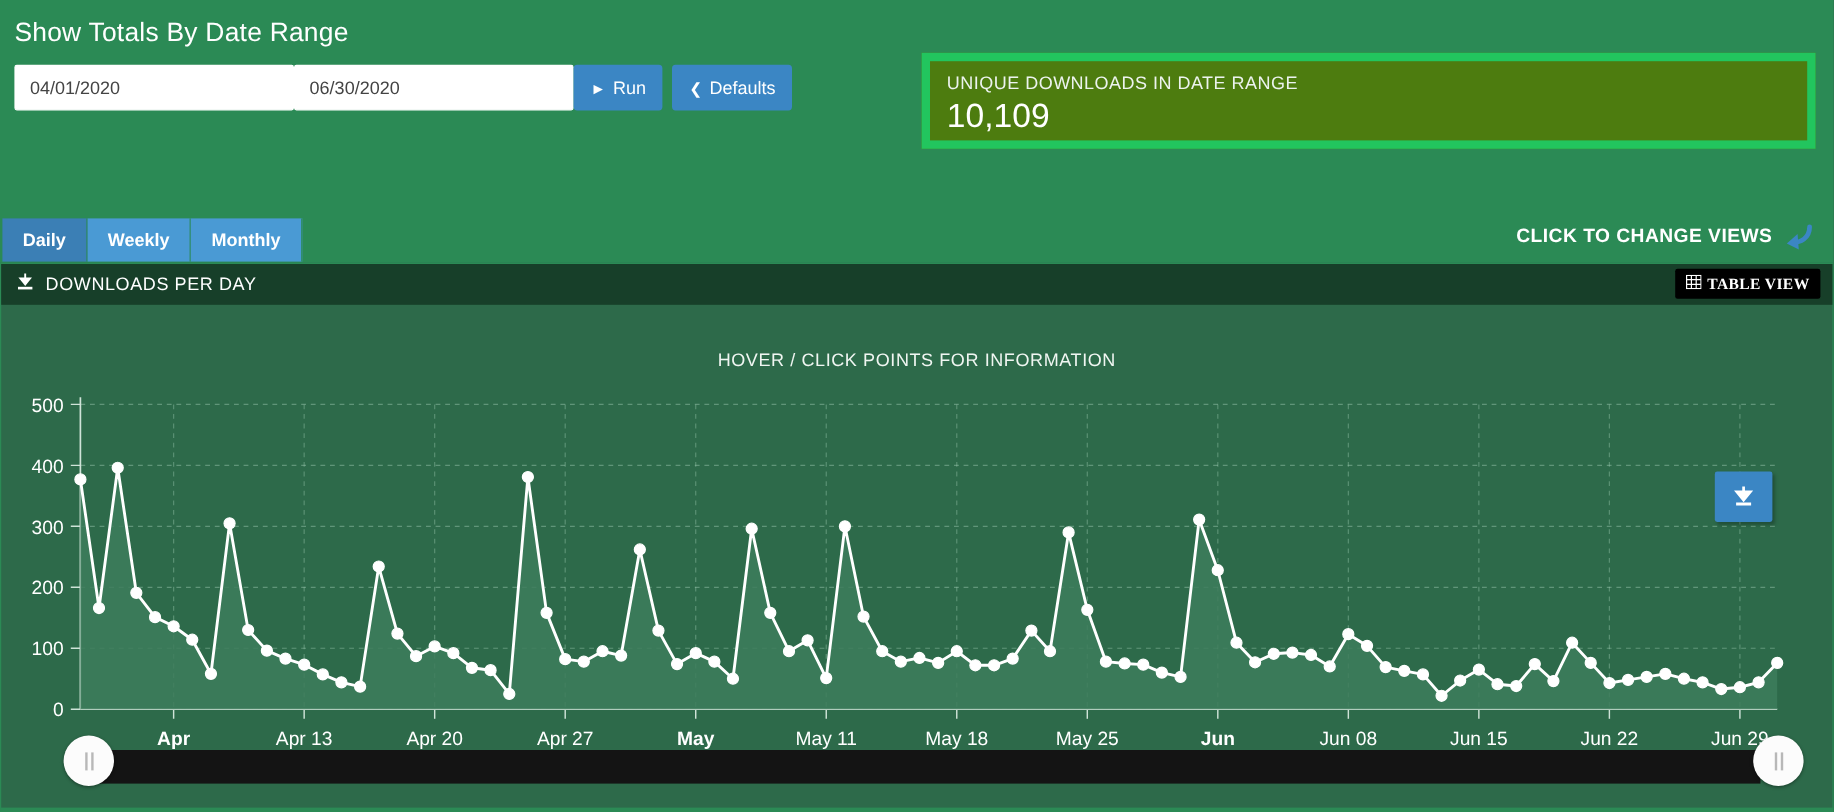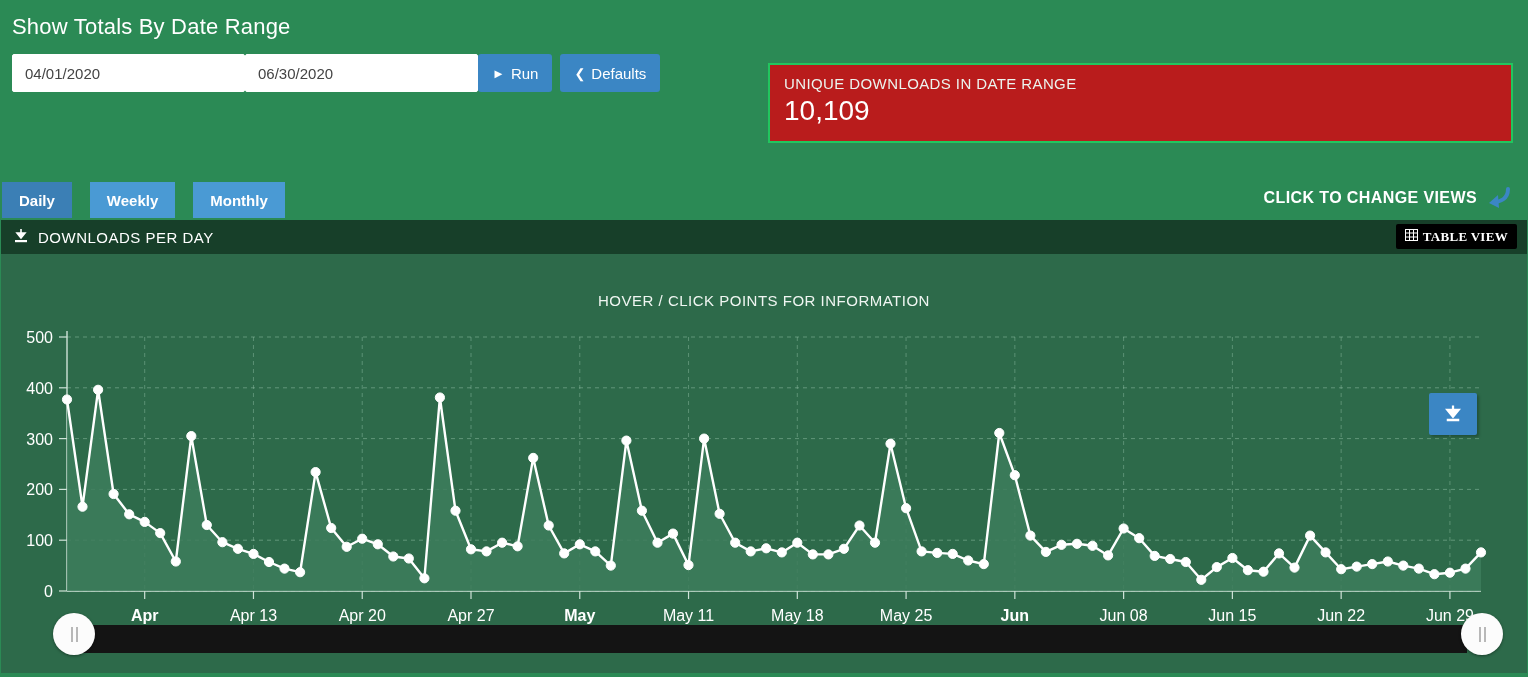--- a/index.html
+++ b/index.html
@@ -32,34 +32,34 @@
     height:38px; background:#3b86c4; border:none; border-radius:3px;
     color:#fff; font-size:15px; padding:0 14px; cursor:pointer;
     display:inline-flex; align-items:center; gap:6px;
     font-family:"Liberation Sans", sans-serif;
   }
   #run-button { margin-right:8px; }
   .glyph { font-size:13px; line-height:1; display:inline-block; }
 
   
   #stat-panel {
-    position:absolute; left:768px; top:63px;
+    position:absolute; left:768px; top:44px;
     width:745px; height:80px;
-    background:#b91c1c; border:2px solid #22c55e;
+    background:#4d7c0f; border:7px solid #22c55e;
     padding:10px 0 0 14px;
   }
   #stat-label { font-size:15px; letter-spacing:.4px; color:#ecf3ee; }
   #stat-value { font-size:28px; margin-top:3px; color:#ffffff; }
 
   
   #tabs-row {
     position:absolute; left:0; top:182px; width:1528px; height:36px;
     display:flex; align-items:flex-end;
   }
-  #tabs { display:flex; margin-left:2px;gap:17px; }
+  #tabs { display:flex; margin-left:2px; }
   .tab {
     height:36px; padding:0 17px;
     display:flex; align-items:center; justify-content:center;
     font-size:15px; font-weight:bold; color:#ffffff;
     background:#4a9ad4; cursor:pointer;
     border-right:1px solid #2b8a55;
   }
   .tab.active { background:#3b7fb5; }
   #change-views {
     position:absolute; right:18px; top:4px;

